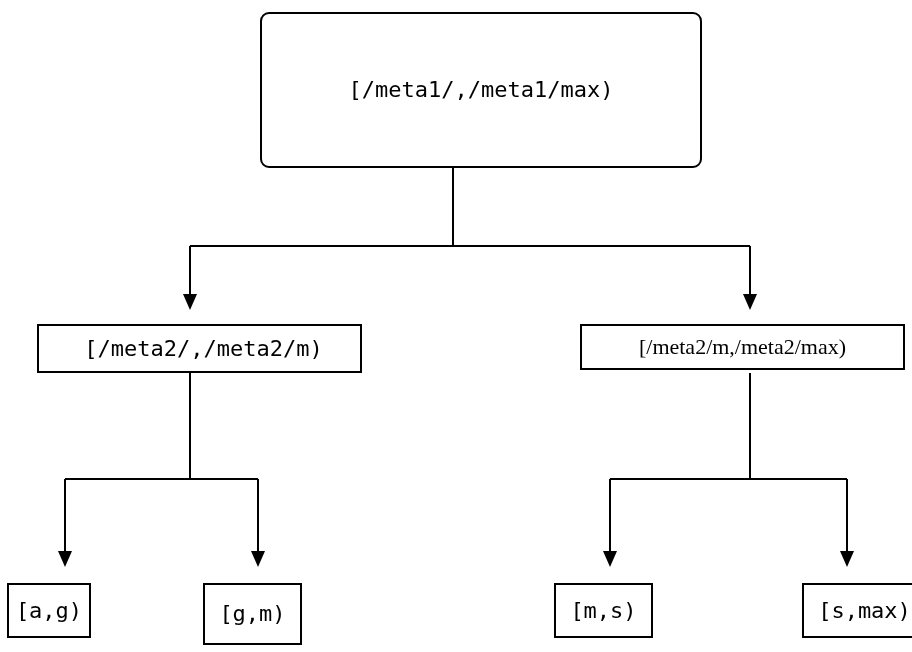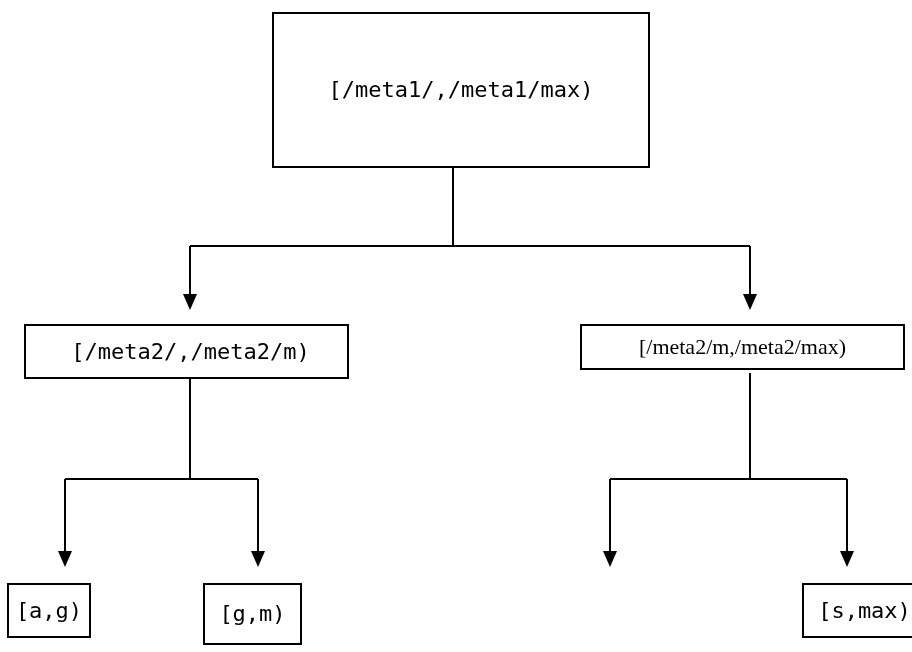--- a/index.html
+++ b/index.html
@@ -28,22 +28,22 @@
     box-sizing: border-box;
     border: 2px solid #000000;
     background: #ffffff;
     display: flex;
     align-items: center;
     justify-content: center;
     font-size: 22px;
     line-height: 1;
     white-space: nowrap;
   }
-  .node-root   { left: 272px; top: 12px;  width: 378px; height: 156px; }
-  .node-l2a    { left: 24px;  top: 324px; width: 325px; height: 55px; padding-left: 8px; }
+  .node-root   { left: 260px; top: 12px;  width: 442px; height: 156px; border-radius: 9px; }
+  .node-l2a    { left: 37px;  top: 324px; width: 325px; height: 49px; padding-left: 8px; }
   .node-l2b    { left: 580px; top: 324px; width: 325px; height: 46px; font-family: Liberation Serif, serif; }
   .node-leaf-a { left: 7px;   top: 583px; width: 84px; height: 55px; }
   .node-leaf-b { left: 203px; top: 583px; width: 99px;  height: 62px; }
   .node-leaf-c { left: 554px; top: 583px; width: 99px;  height: 55px; }
   .node-leaf-d { left: 778px; top: 583px; width: 125px; height: 55px; margin-left: 24px; }
   .edge-line {
     stroke: #000000;
     stroke-width: 2;
     fill: none;
   }
@@ -100,18 +100,21 @@
   </div>
 
   <div class="node node-leaf-a">
     <span>[a,g)</span>
   </div>
 
   <div class="node node-leaf-b">
     <span>[g,m)</span>
   </div>
 
+  <div class="node node-leaf-c">
+    <span>[m,s)</span>
+  </div>
 
   <div class="node node-leaf-d">
     <span>[s,max)</span>
   </div>
 
 </div>
 
 </body></html>

